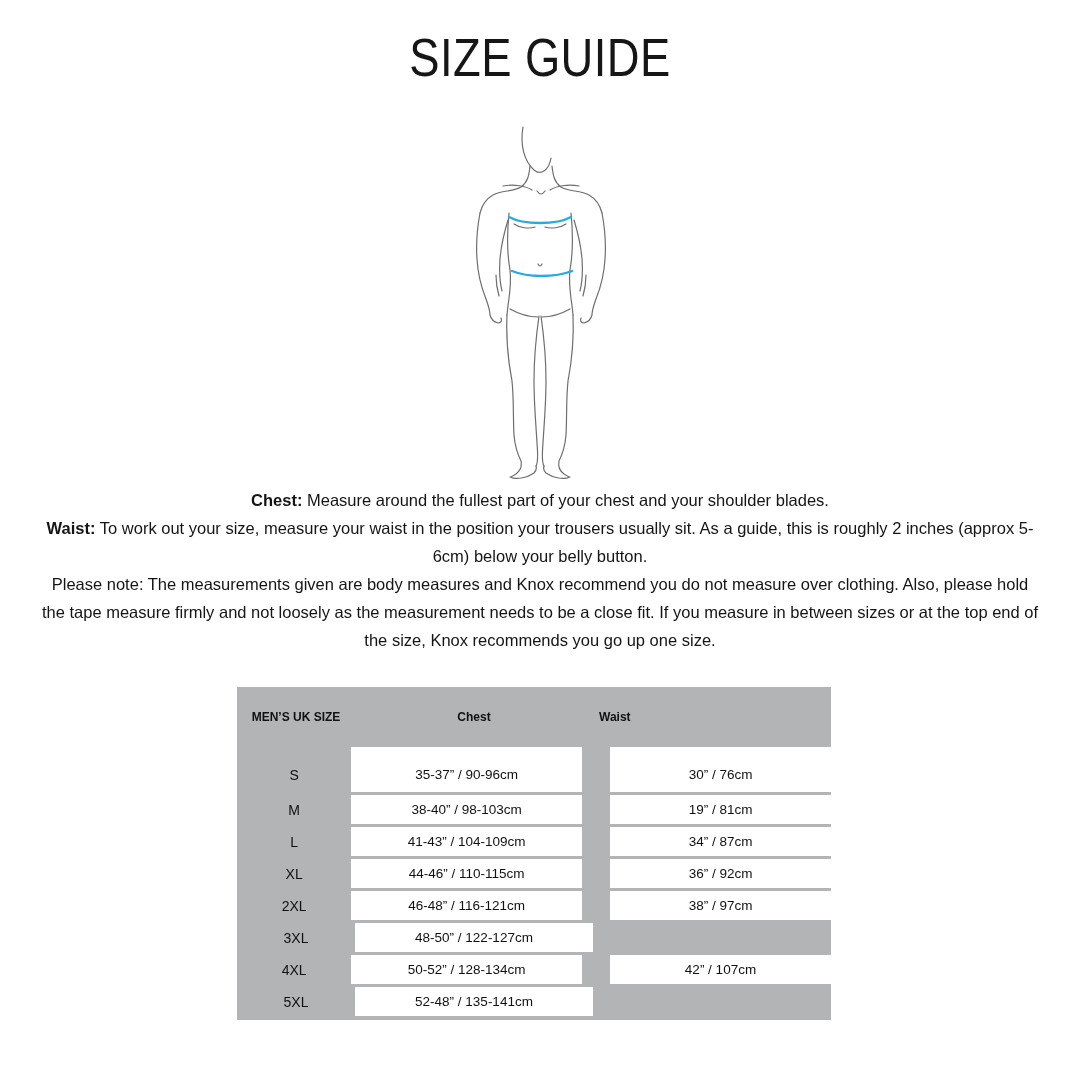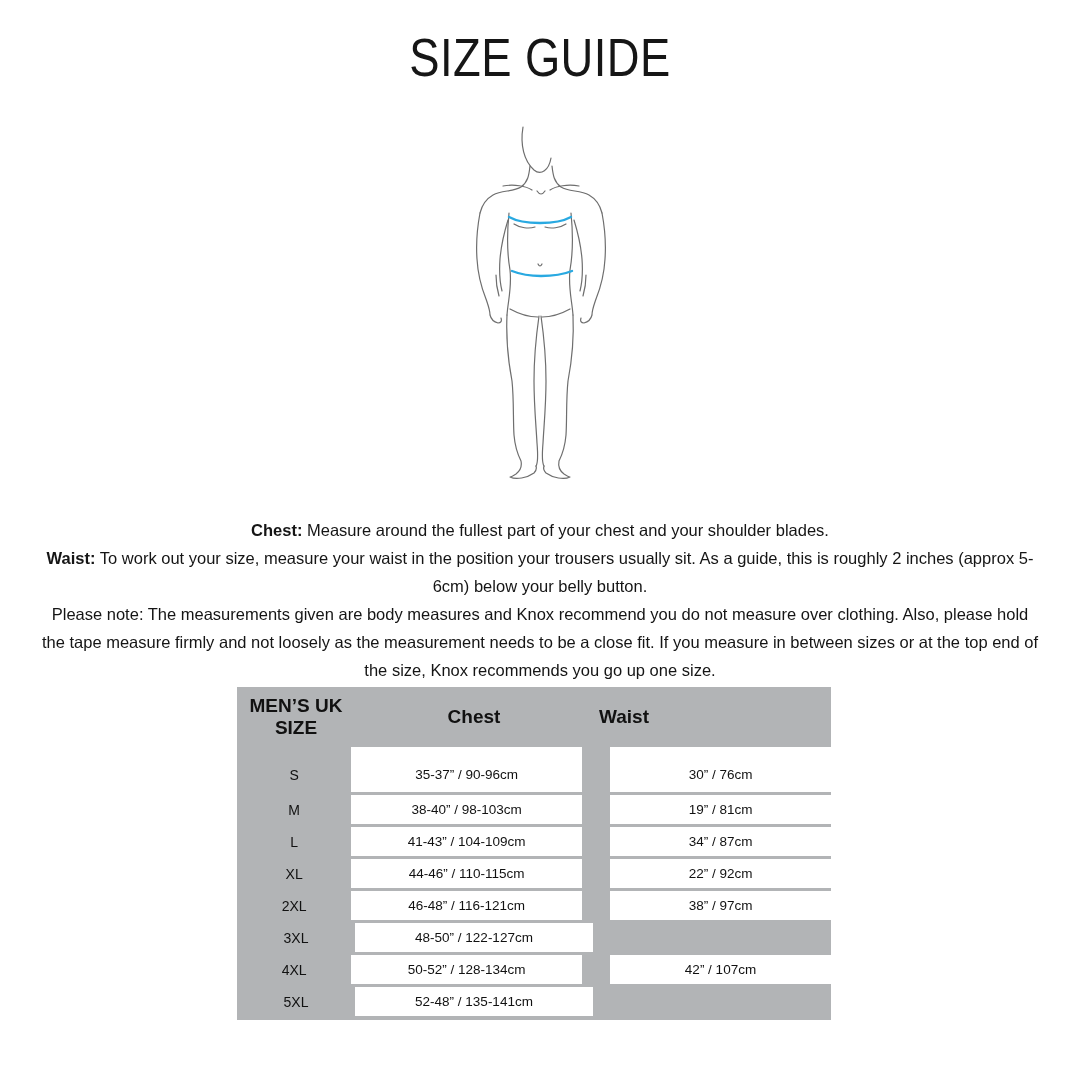--- a/index.html
+++ b/index.html
@@ -27,34 +27,34 @@
 
   
   .figure-wrap{ position:absolute; left:430px; top:125px; width:240px; height:360px; }
   .figure-wrap svg{ display:block; width:240px; height:360px; }
   .body-line{ fill:none; stroke:var(--outline); stroke-width:1.2; stroke-linecap:round; stroke-linejoin:round; }
   .measure-line{ fill:none; stroke:var(--accent); stroke-width:2.4; stroke-linecap:round; }
 
   
   .instructions{
     position:absolute; left:38px; top:486px; width:1004px;
-    text-align:center; font-size:16.5px; line-height:28px; color:#151515;margin-top:30px;
+    text-align:center; font-size:16.5px; line-height:28px; color:#151515;
   }
   .instructions p{ margin:0; }
   .instructions b{ font-weight:700; }
 
   
   .size-panel{
     position:absolute; left:237px; top:687px; width:594px; height:333px;
     background:var(--panel);
   }
   .t-header{
     position:absolute; top:0; left:0; width:594px; height:60px;
     display:flex; align-items:center;
-    font-weight:700; font-size:19px; color:#111;
+    font-weight:700; font-size:12px; color:#111;
   }
   .t-header .h-size{ width:118px; text-align:center; }
   .t-header .h-chest{ width:238px; text-align:center; }
   .t-header .h-gap{ width:6px; }
   .t-header .h-waist{ width:228px; text-align:left; }
 
   .t-rows{ position:absolute; top:60px; left:0; width:594px; }
   .t-row{ display:flex; height:29px; margin-bottom:3px; }
   .t-row.first{ height:45px; }
   .t-row.first .t-size, .t-row.first .t-cell{ padding-top:10px; }
@@ -140,21 +140,21 @@
       <div class="t-cell waist">19” / 81cm</div>
     </div>
     <div class="t-row">
       <div class="t-size">L</div>
       <div class="t-cell chest">41-43” / 104-109cm</div>
       <div class="t-cell waist">34” / 87cm</div>
     </div>
     <div class="t-row">
       <div class="t-size">XL</div>
       <div class="t-cell chest">44-46” / 110-115cm</div>
-      <div class="t-cell waist">22” / 92cm</div>
+      <div class="t-cell waist">36” / 92cm</div>
     </div>
     <div class="t-row">
       <div class="t-size">2XL</div>
       <div class="t-cell chest">46-48” / 116-121cm</div>
       <div class="t-cell waist">38” / 97cm</div>
     </div>
     <div class="t-row">
       <div class="t-size">3XL</div>
       <div class="t-cell chest">48-50” / 122-127cm</div>
     </div>

